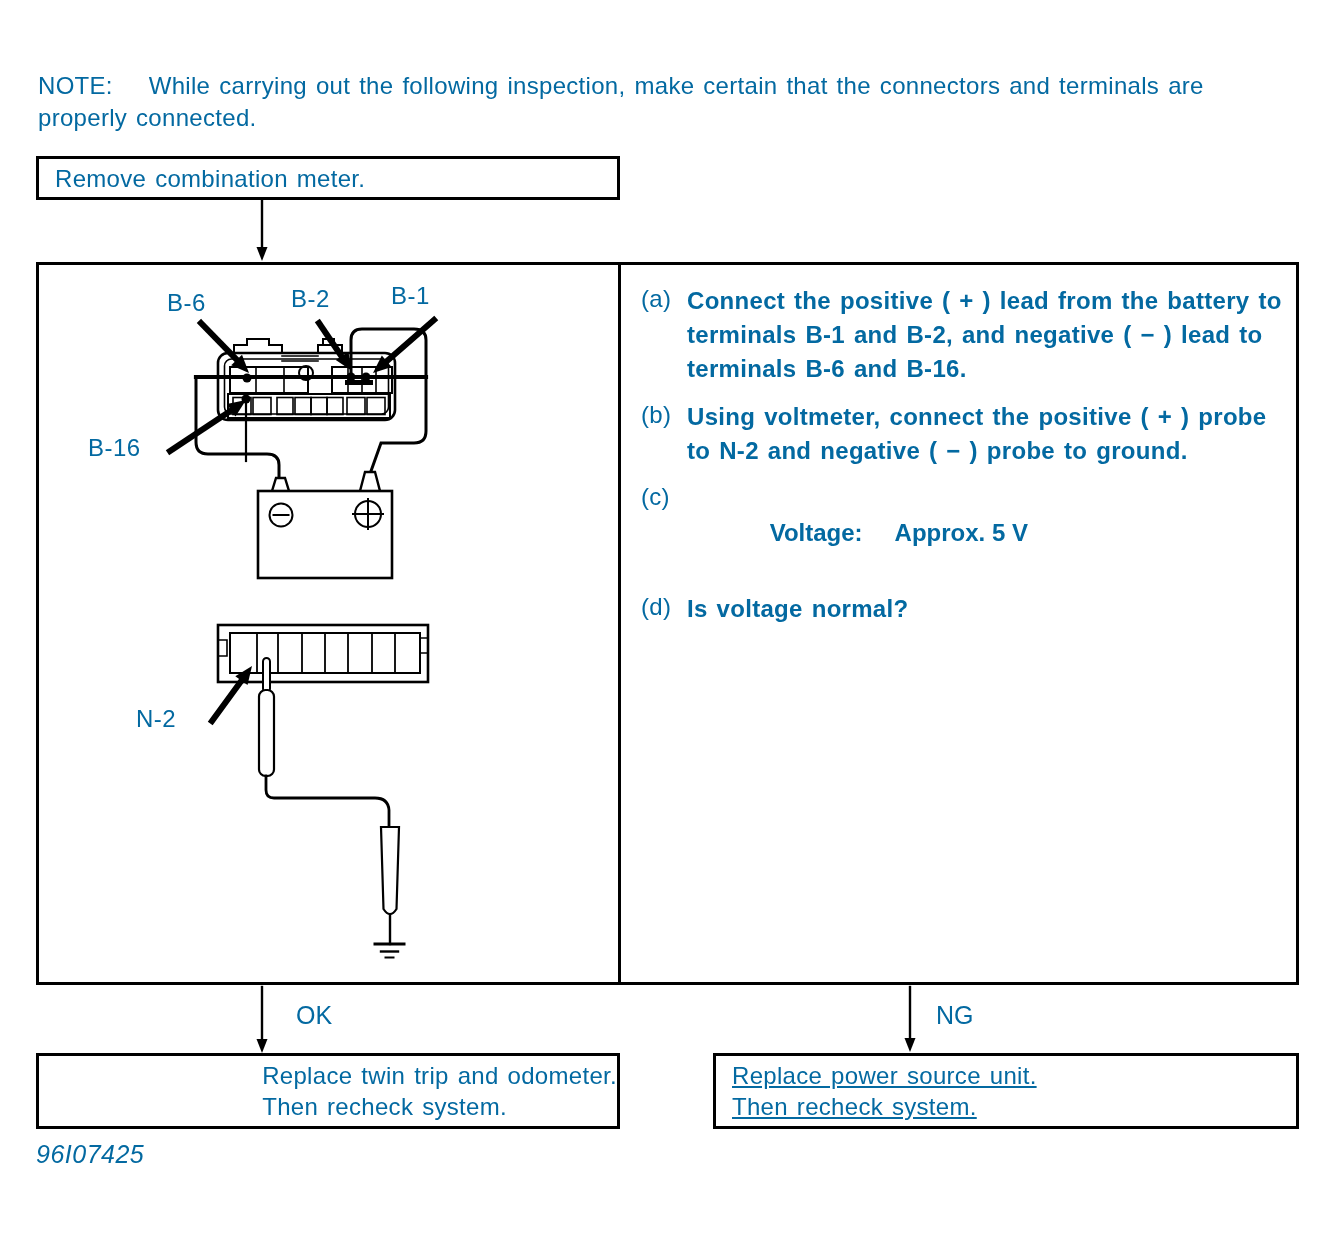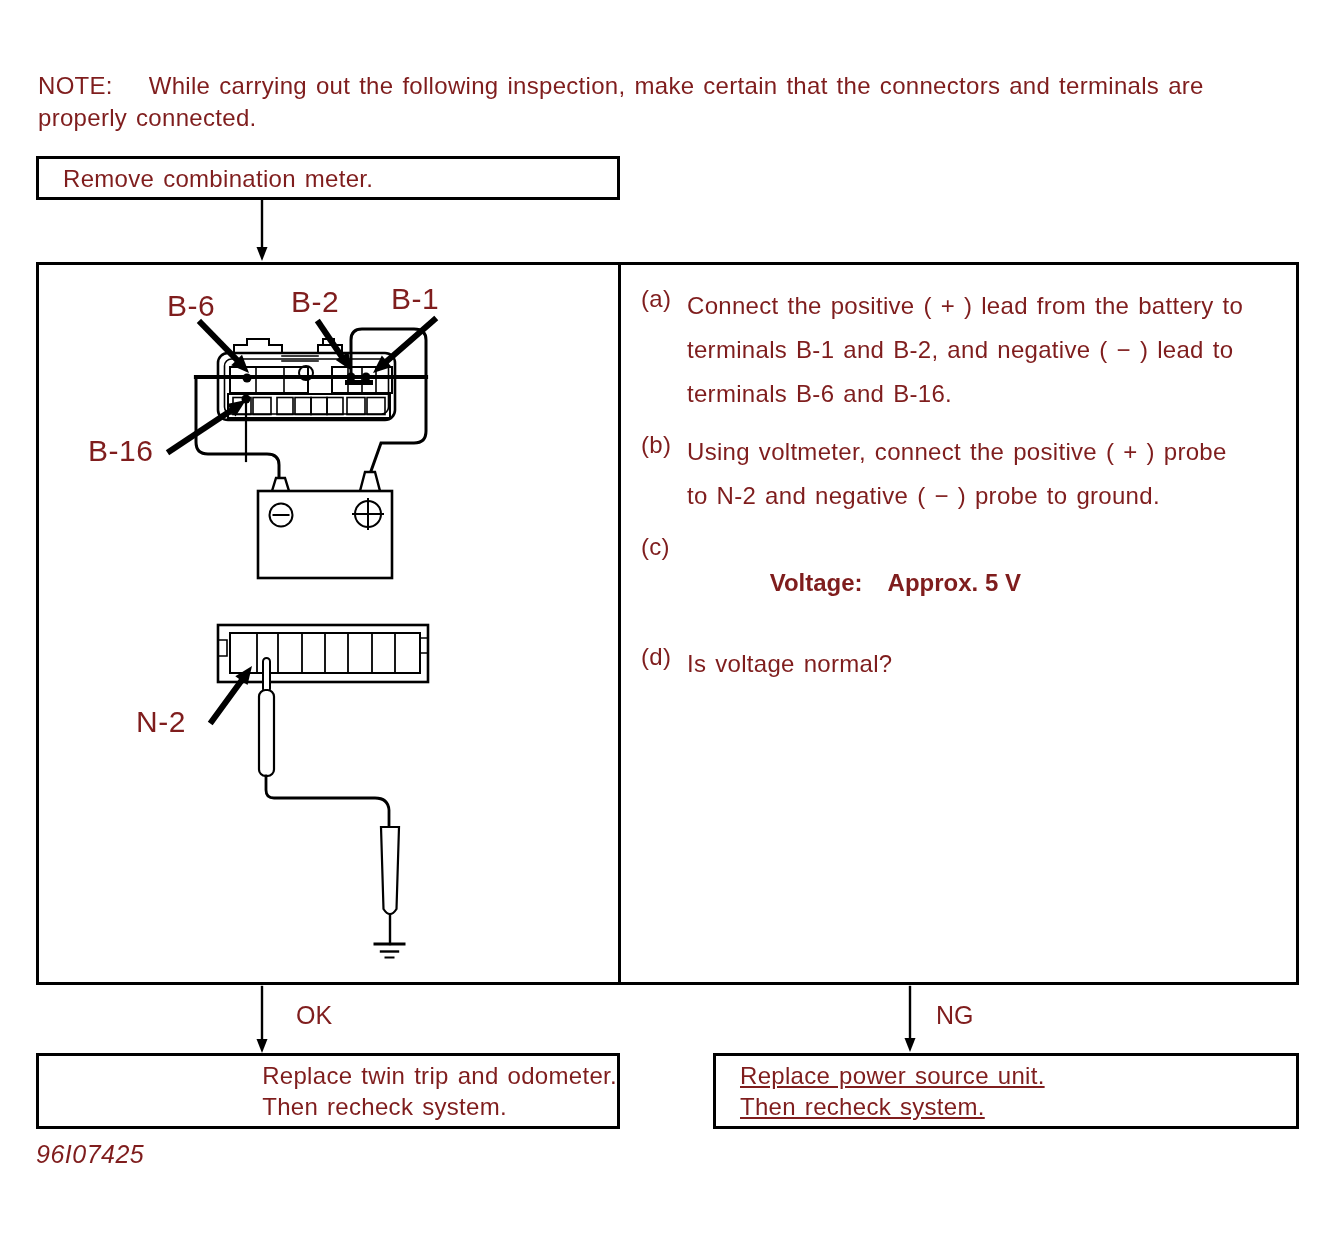--- a/index.html
+++ b/index.html
@@ -1,40 +1,40 @@
 <!DOCTYPE html>
 <html><head>
 <meta charset="utf-8">
 <style>
   html,body{margin:0;padding:0;background:#fff;}
   *{box-sizing:border-box;}
   .page{
     position:relative;width:1339px;height:1238px;background:#ffffff;
-    font-family:"Liberation Sans",sans-serif;color:#7f1d1d;overflow:hidden;
+    font-family:"Liberation Sans",sans-serif;color:#0369a1;overflow:hidden;
   }
   .abs{position:absolute;}
   .txt{white-space:pre;letter-spacing:0.3px;word-spacing:2px;}
   .note{left:38px;top:70px;font-size:24px;line-height:32px;}
   .flowbox{
     border:3px solid #000;background:#fff;font-size:24px;
     display:flex;flex-direction:column;justify-content:center;
-    padding-left:24px;line-height:31px;
+    padding-left:16px;line-height:31px;
   }
   .box-start{left:36px;top:156px;width:584px;height:44px;}
   .box-ok{left:36px;top:1053px;width:584px;height:76px;align-items:flex-end;}
   .box-ng{left:713px;top:1053px;width:586px;height:76px;text-decoration:underline;}
   .mainbox{left:36px;top:262px;width:1263px;height:723px;border:3px solid #000;background:#fff;}
   .divider{left:618px;top:262px;width:3px;height:723px;background:#000;}
   .steps{left:641px;top:284px;width:650px;font-size:24px;}
   .step{display:flex;margin-bottom:14px;}
   .step-id{width:46px;flex:0 0 46px;line-height:30px;}
-  .step-text{line-height:44px;}
+  .step-text{line-height:34px;font-weight:bold;}
   .voltage-line{font-weight:bold;line-height:30px;margin-top:6px;margin-left:16px;white-space:pre;}
-  .voltage-value{margin-left:25px;}
-  .dlabel{font-size:30px;letter-spacing:0.5px;}
+  .voltage-value{margin-left:32px;}
+  .dlabel{font-size:24px;letter-spacing:0.5px;}
   .branch-label{font-size:25px;margin-left:15px;}
   .footer-code{left:36px;top:1140px;font-size:25px;letter-spacing:0.5px;font-style:italic;}
   svg{display:block;}
 </style>
 </head>
 <body>
 
 <div class="page">
 
   <div class="abs note txt">NOTE:    While carrying out the following inspection, make certain that the connectors and terminals are

